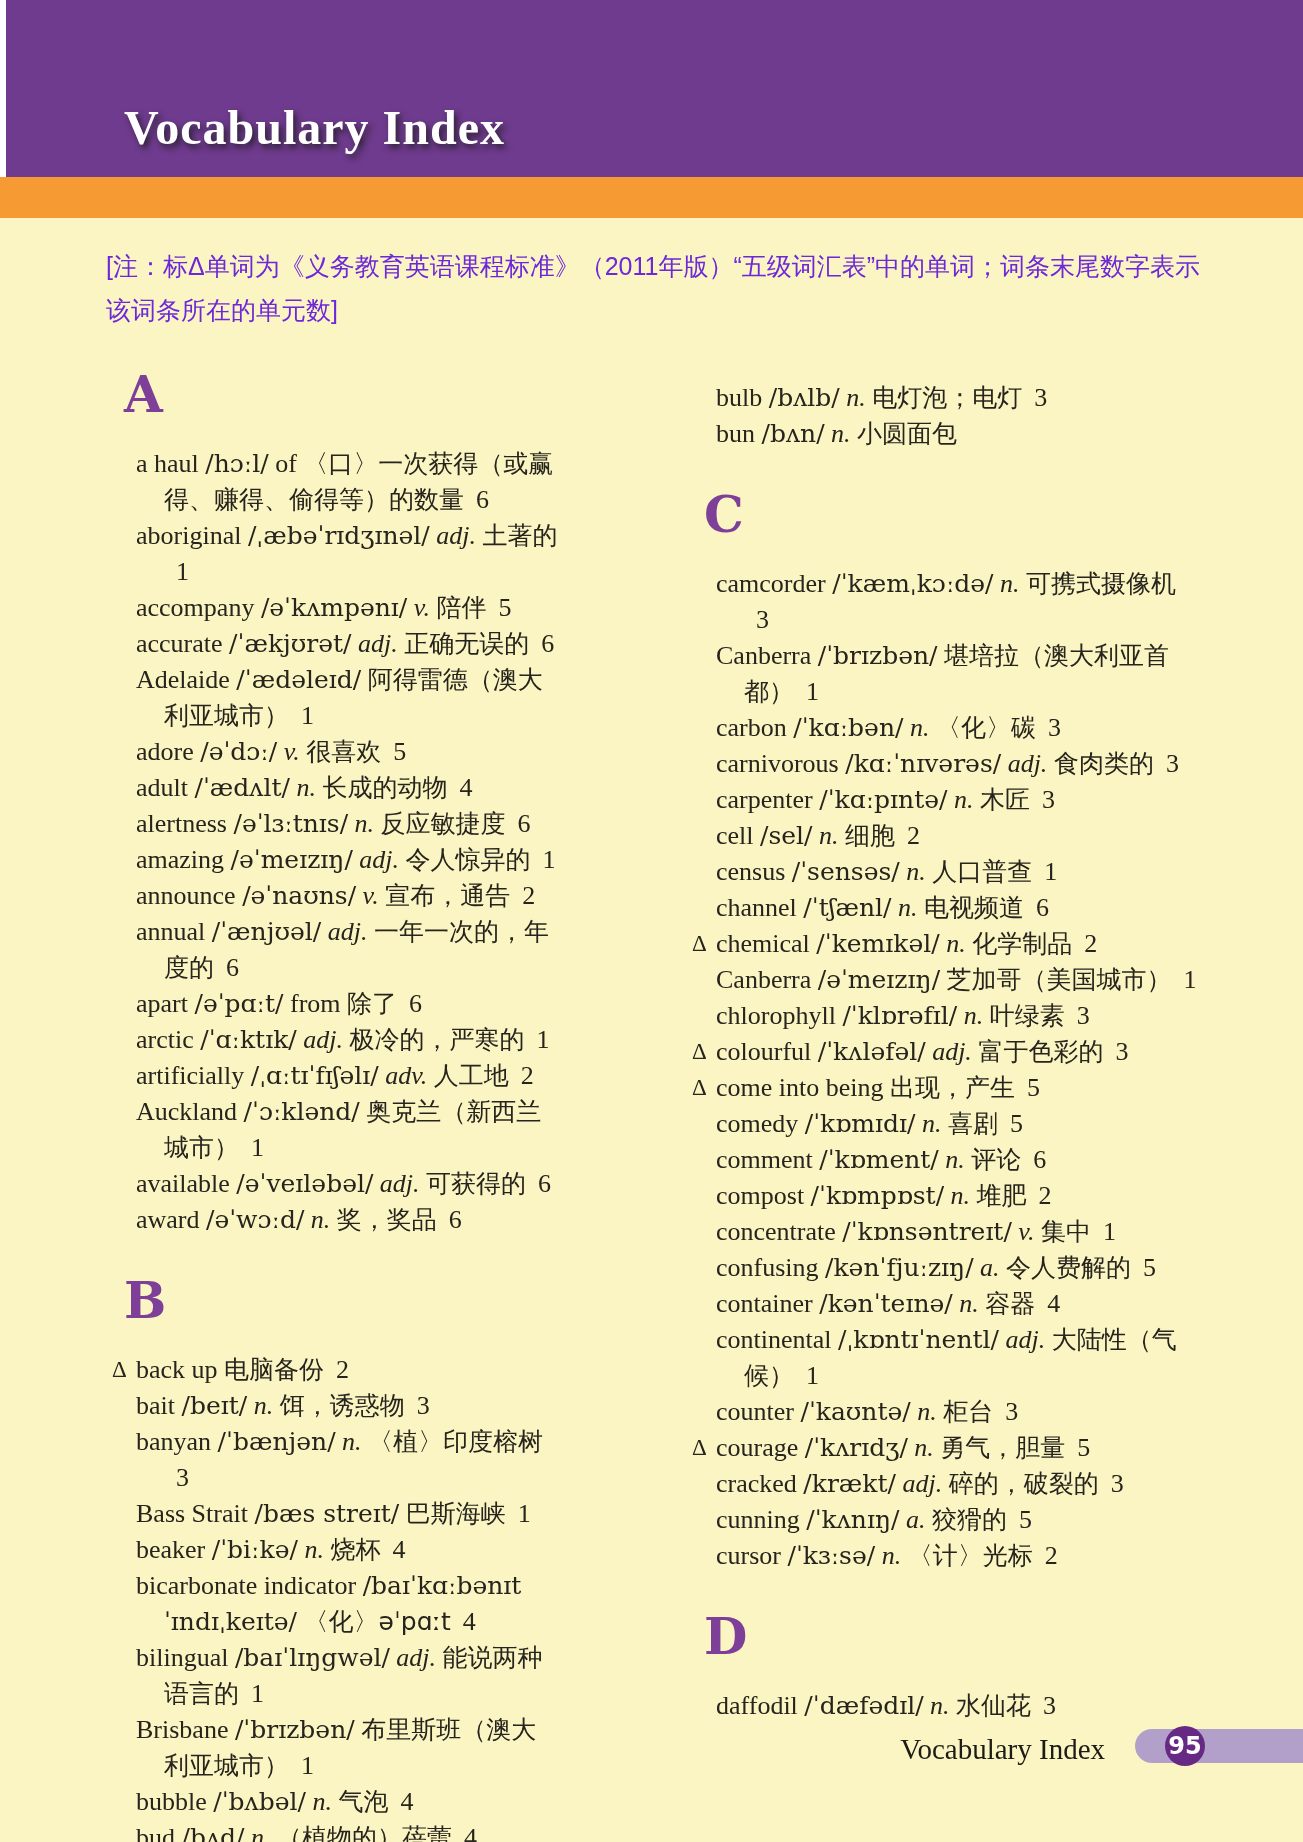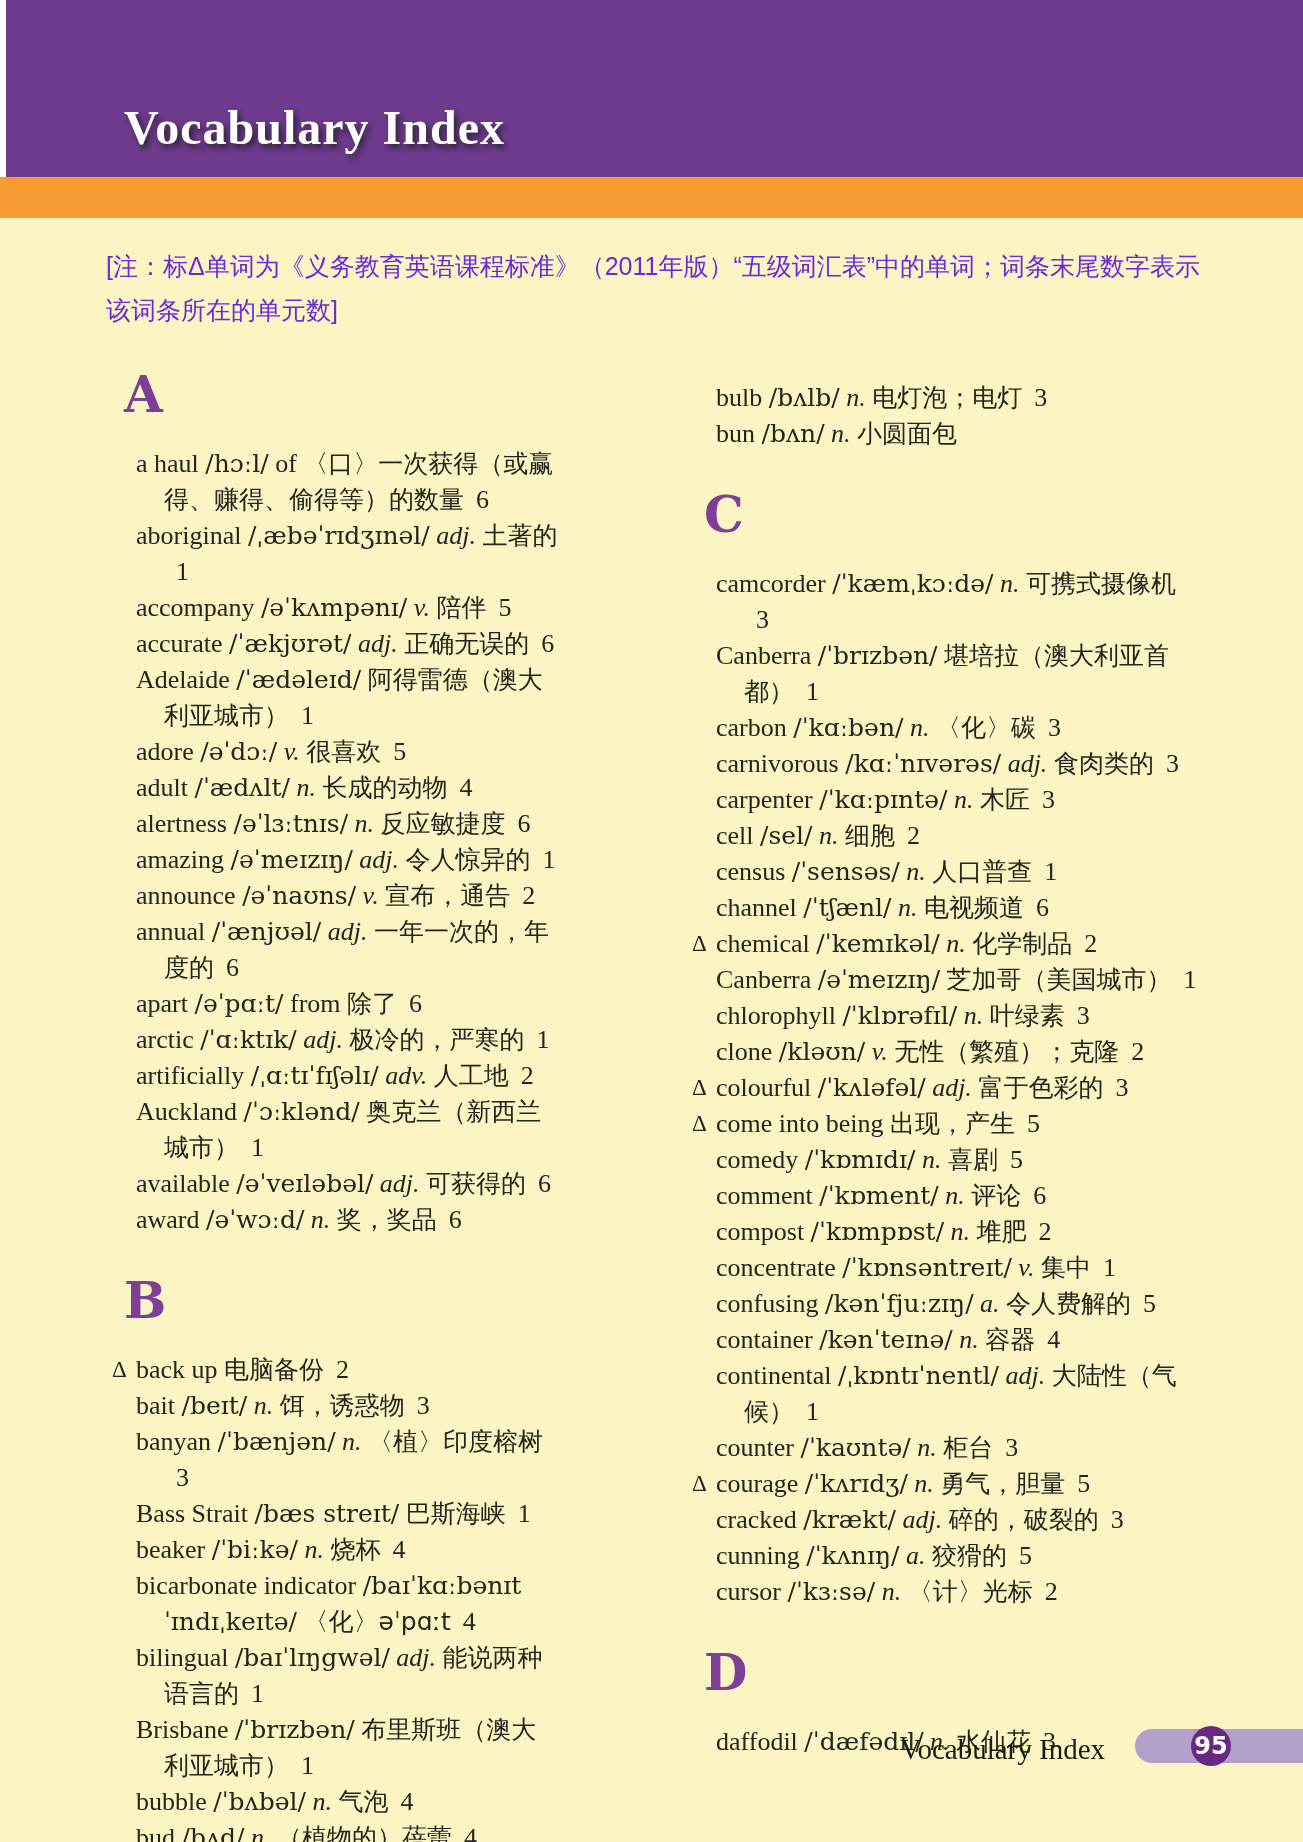--- a/index.html
+++ b/index.html
@@ -55,21 +55,21 @@
     font-family:"Liberation Serif",serif;
   }
   .pill{
     position:absolute;top:1729px;right:0;width:168px;height:34px;
     background:#b2a0cb;border-radius:17px 0 0 17px;
   }
   .page-circle{
     position:absolute;left:30px;top:-3px;width:40px;height:40px;
     border-radius:50%;background:#672a84;
     color:#ffffff;font-weight:bold;font-size:24px;line-height:40px;
-    text-align:center;font-family:"DejaVu Sans",sans-serif;margin-left:26px;
+    text-align:center;font-family:"DejaVu Sans",sans-serif;
   }
 </style>
 </head>
 <body>
 
 <header class="band">
   <h1 class="page-title">Vocabulary Index</h1>
 </header>
 <div class="stripe"></div>
 
@@ -122,21 +122,20 @@
         <li><span class="en">Canberra</span> <span class="ipa">/ˈbrɪzbən/</span> <span class="zh">堪培拉（澳大利亚首都）</span><span class="unit">1</span></li>
         <li><span class="en">carbon</span> <span class="ipa">/ˈkɑːbən/</span> <span class="pos">n.</span> <span class="zh">〈化〉碳</span><span class="unit">3</span></li>
         <li><span class="en">carnivorous</span> <span class="ipa">/kɑːˈnɪvərəs/</span> <span class="pos">adj.</span> <span class="zh">食肉类的</span><span class="unit">3</span></li>
         <li><span class="en">carpenter</span> <span class="ipa">/ˈkɑːpɪntə/</span> <span class="pos">n.</span> <span class="zh">木匠</span><span class="unit">3</span></li>
         <li><span class="en">cell</span> <span class="ipa">/sel/</span> <span class="pos">n.</span> <span class="zh">细胞</span><span class="unit">2</span></li>
         <li><span class="en">census</span> <span class="ipa">/ˈsensəs/</span> <span class="pos">n.</span> <span class="zh">人口普查</span><span class="unit">1</span></li>
         <li><span class="en">channel</span> <span class="ipa">/ˈtʃænl/</span> <span class="pos">n.</span> <span class="zh">电视频道</span><span class="unit">6</span></li>
         <li><span class="delta">Δ</span><span class="en">chemical</span> <span class="ipa">/ˈkemɪkəl/</span> <span class="pos">n.</span> <span class="zh">化学制品</span><span class="unit">2</span></li>
         <li><span class="en">Canberra</span> <span class="ipa">/əˈmeɪzɪŋ/</span> <span class="zh">芝加哥（美国城市）</span><span class="unit">1</span></li>
         <li><span class="en">chlorophyll</span> <span class="ipa">/ˈklɒrəfɪl/</span> <span class="pos">n.</span> <span class="zh">叶绿素</span><span class="unit">3</span></li>
-        <li><span class="en">clone</span> <span class="ipa">/kləʊn/</span> <span class="pos">v.</span> <span class="zh">无性（繁殖）；克隆</span><span class="unit">2</span></li>
         <li><span class="delta">Δ</span><span class="en">colourful</span> <span class="ipa">/ˈkʌləfəl/</span> <span class="pos">adj.</span> <span class="zh">富于色彩的</span><span class="unit">3</span></li>
         <li><span class="delta">Δ</span><span class="en">come into being</span> <span class="zh">出现，产生</span><span class="unit">5</span></li>
         <li><span class="en">comedy</span> <span class="ipa">/ˈkɒmɪdɪ/</span> <span class="pos">n.</span> <span class="zh">喜剧</span><span class="unit">5</span></li>
         <li><span class="en">comment</span> <span class="ipa">/ˈkɒment/</span> <span class="pos">n.</span> <span class="zh">评论</span><span class="unit">6</span></li>
         <li><span class="en">compost</span> <span class="ipa">/ˈkɒmpɒst/</span> <span class="pos">n.</span> <span class="zh">堆肥</span><span class="unit">2</span></li>
         <li><span class="en">concentrate</span> <span class="ipa">/ˈkɒnsəntreɪt/</span> <span class="pos">v.</span> <span class="zh">集中</span><span class="unit">1</span></li>
         <li><span class="en">confusing</span> <span class="ipa">/kənˈfjuːzɪŋ/</span> <span class="pos">a.</span> <span class="zh">令人费解的</span><span class="unit">5</span></li>
         <li><span class="en">container</span> <span class="ipa">/kənˈteɪnə/</span> <span class="pos">n.</span> <span class="zh">容器</span><span class="unit">4</span></li>
         <li><span class="en">continental</span> <span class="ipa">/ˌkɒntɪˈnentl/</span> <span class="pos">adj.</span> <span class="zh">大陆性（气候）</span><span class="unit">1</span></li>
         <li><span class="en">counter</span> <span class="ipa">/ˈkaʊntə/</span> <span class="pos">n.</span> <span class="zh">柜台</span><span class="unit">3</span></li>

